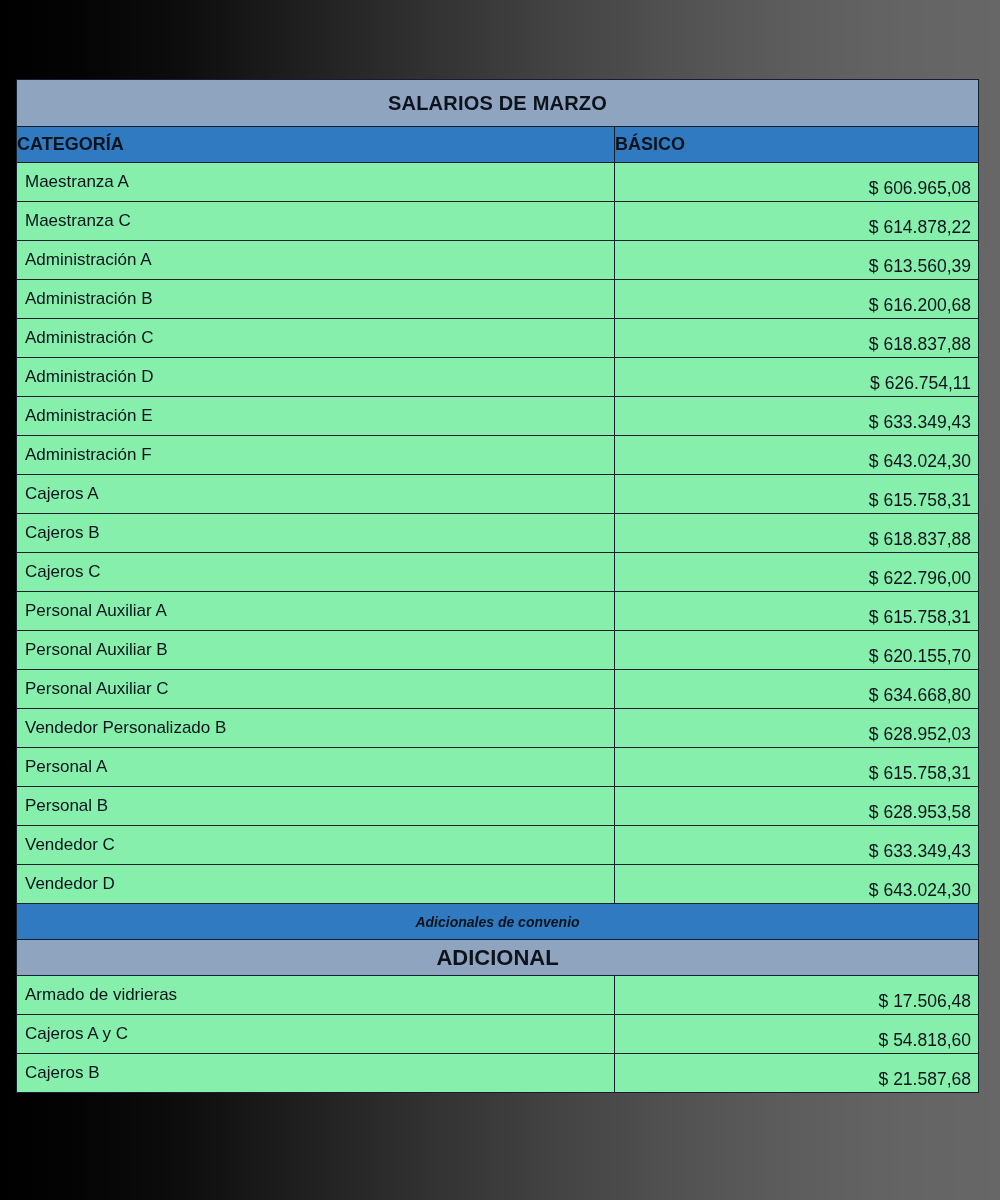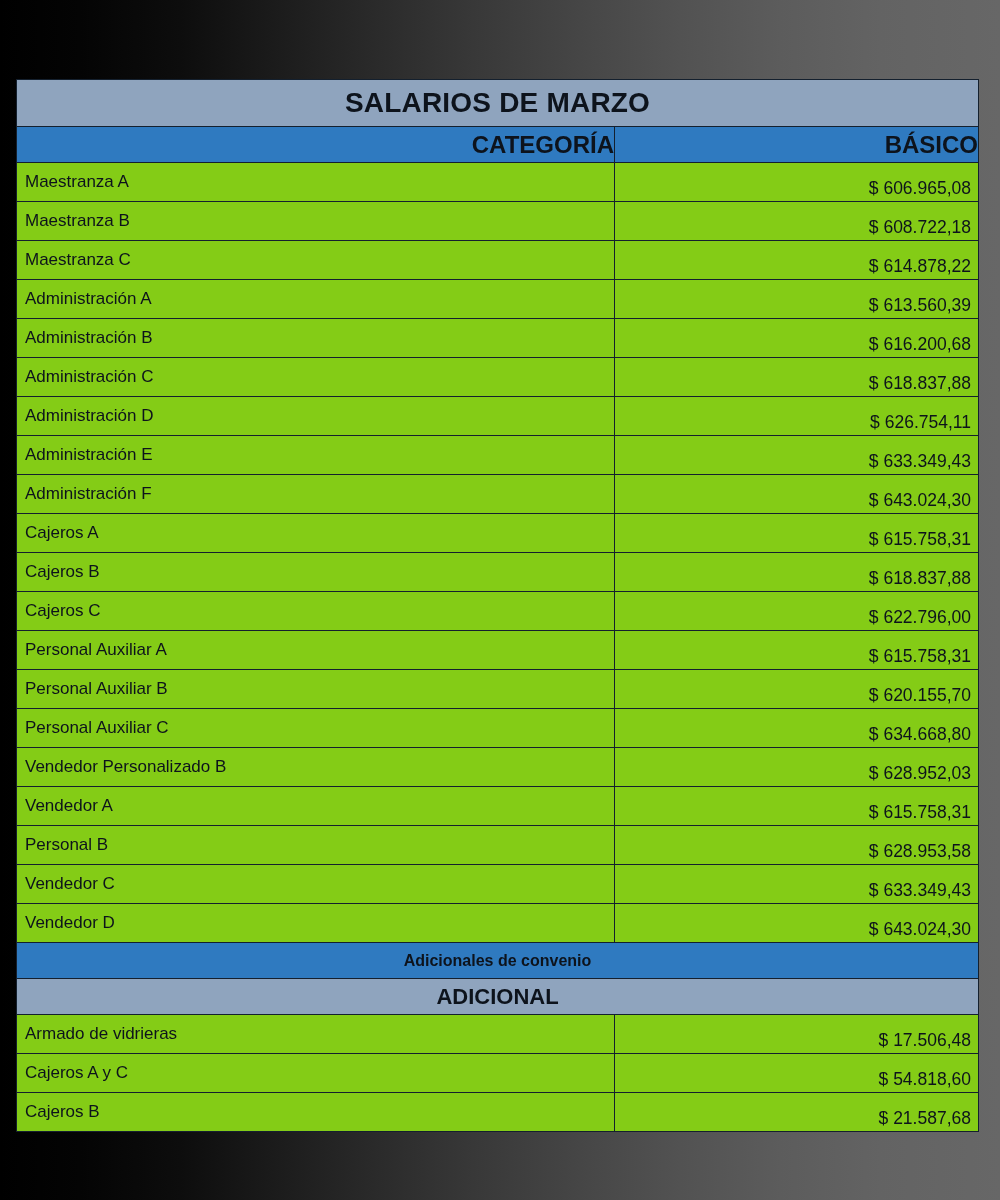--- a/index.html
+++ b/index.html
@@ -48,40 +48,40 @@
   }
 
   
   col.col-cat { width: 598px; }
   col.col-val { width: 364px; }
 
   
   .title-row td {
     background: #8fa4be;
     text-align: center;
-    font-size: 28px;
+    font-size: 20px;
     font-weight: bold;
     height: 46px;
     letter-spacing: 0.2px;
     color: #101720;
   }
 
   
   .colhead-row td {
     background: #2f7ac0;
-    text-align: right;
-    font-size: 24px;
+    text-align: left;
+    font-size: 18px;
     font-weight: bold;
     height: 35px;
     color: #0c1621;
   }
 
   
   .data-row td {
-    background: #84cc16;
+    background: #86efac;
     height: 36px;
   }
   .cell-category {
     text-align: left;
     padding-left: 8px !important;
     font-size: 17px;
     font-weight: normal;
     color: #121a24;
   }
   .cell-value {
@@ -92,24 +92,25 @@
     color: #121a24;
     vertical-align: bottom !important;
     padding-bottom: 2px !important;
     margin-left: 23px;
   }
 
   
   .section-band-row td {
     background: #2f7ac0;
     text-align: center;
-    font-size: 16px;
+    font-size: 14px;
     font-weight: bold;
     height: 35px;
     color: #0c1621;
+    font-style: italic;
   }
 
   
   .subhead-row td {
     background: #8fa4be;
     text-align: center;
     font-size: 22px;
     font-weight: bold;
     height: 35px;
     color: #101720;
@@ -131,24 +132,20 @@
       <tr class="colhead-row">
         <td>CATEGORÍA</td>
         <td>BÁSICO</td>
       </tr>
 
     <tr class="data-row">
           <td class="cell-category">Maestranza A</td>
           <td class="cell-value">$ 606.965,08</td>
         </tr>
         <tr class="data-row">
-          <td class="cell-category">Maestranza B</td>
-          <td class="cell-value">$ 608.722,18</td>
-        </tr>
-        <tr class="data-row">
           <td class="cell-category">Maestranza C</td>
           <td class="cell-value">$ 614.878,22</td>
         </tr>
         <tr class="data-row">
           <td class="cell-category">Administración A</td>
           <td class="cell-value">$ 613.560,39</td>
         </tr>
         <tr class="data-row">
           <td class="cell-category">Administración B</td>
           <td class="cell-value">$ 616.200,68</td>
@@ -191,21 +188,21 @@
         </tr>
         <tr class="data-row">
           <td class="cell-category">Personal Auxiliar C</td>
           <td class="cell-value">$ 634.668,80</td>
         </tr>
         <tr class="data-row">
           <td class="cell-category">Vendedor Personalizado B</td>
           <td class="cell-value">$ 628.952,03</td>
         </tr>
         <tr class="data-row">
-          <td class="cell-category">Vendedor A</td>
+          <td class="cell-category">Personal A</td>
           <td class="cell-value">$ 615.758,31</td>
         </tr>
         <tr class="data-row">
           <td class="cell-category">Personal B</td>
           <td class="cell-value">$ 628.953,58</td>
         </tr>
         <tr class="data-row">
           <td class="cell-category">Vendedor C</td>
           <td class="cell-value">$ 633.349,43</td>
         </tr>

